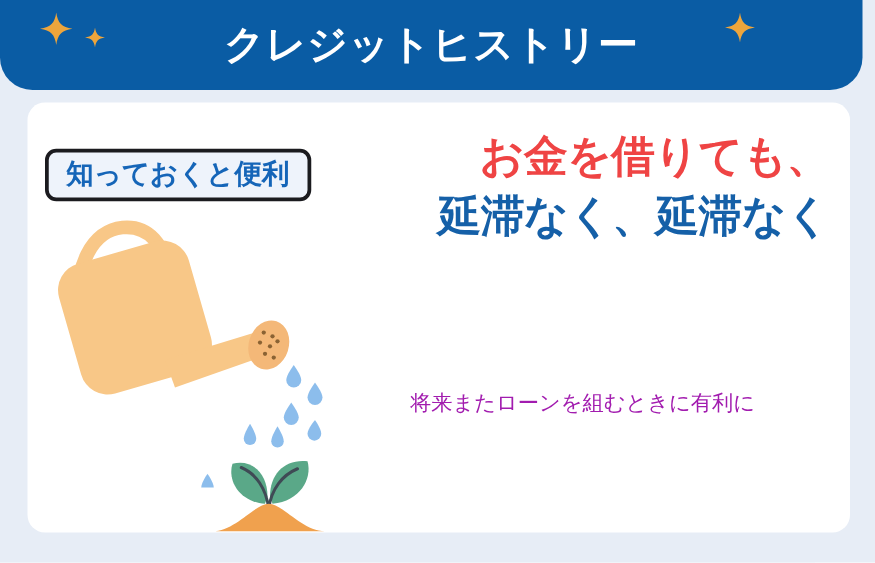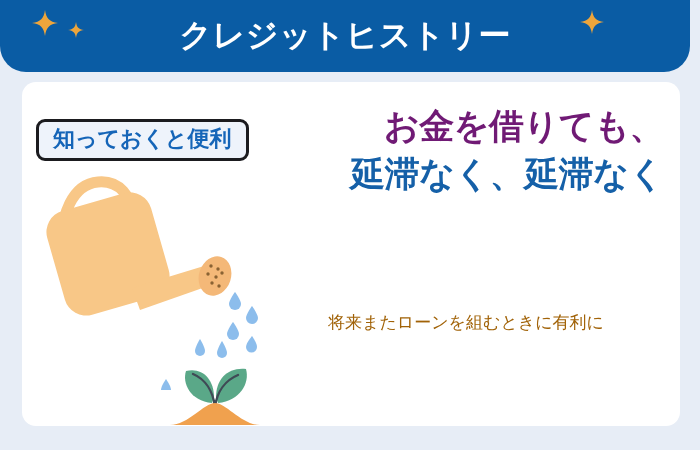--- a/index.html
+++ b/index.html
@@ -98,21 +98,21 @@
   
   .headline {
     position: absolute;
     right: 16px;
     top: 20px;
     text-align: right;
     width: 470px;
   }
   .headline-line {
     position: relative;
-    color: #701a75;
+    color: #ef4444;
     font-size: 35px;
     font-weight: bold;
     line-height: 1.36;
     white-space: nowrap;
     letter-spacing: -0.5px;
   }
   .headline-line.l2 {
     color: #1560a8;
   }
   .headline-line.l3 {
@@ -138,21 +138,21 @@
 
   
   .body-text {
     position: absolute;
     right: 22px;
     top: 228px;
     text-align: left;
     width: 330px;
   }
   .body-line {
-    color: #a16207;
+    color: #a21caf;
     font-size: 17px;
     line-height: 1.58;
     white-space: nowrap;
   }
 
   
   .illustration {
     position: absolute;
     left: 6px;
     top: 58px;

